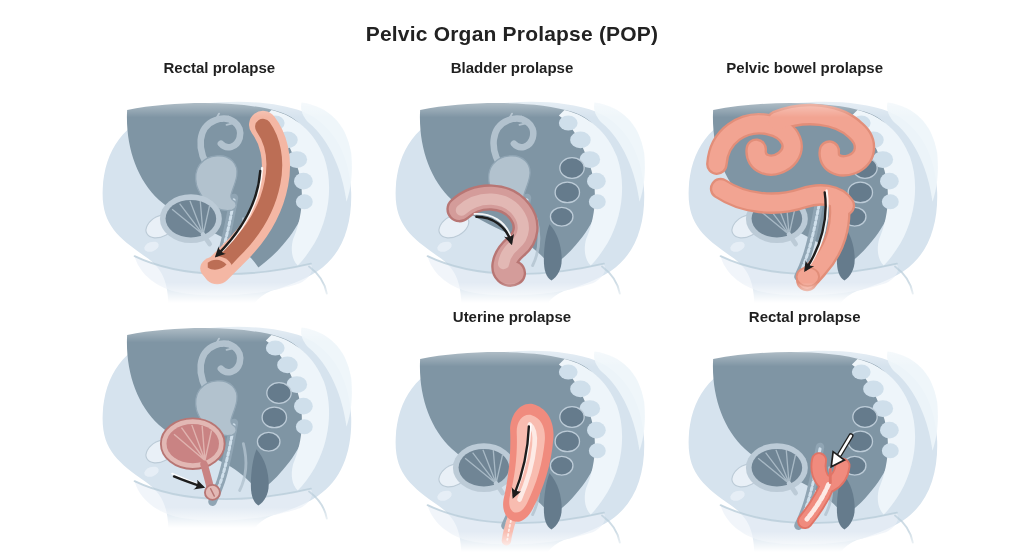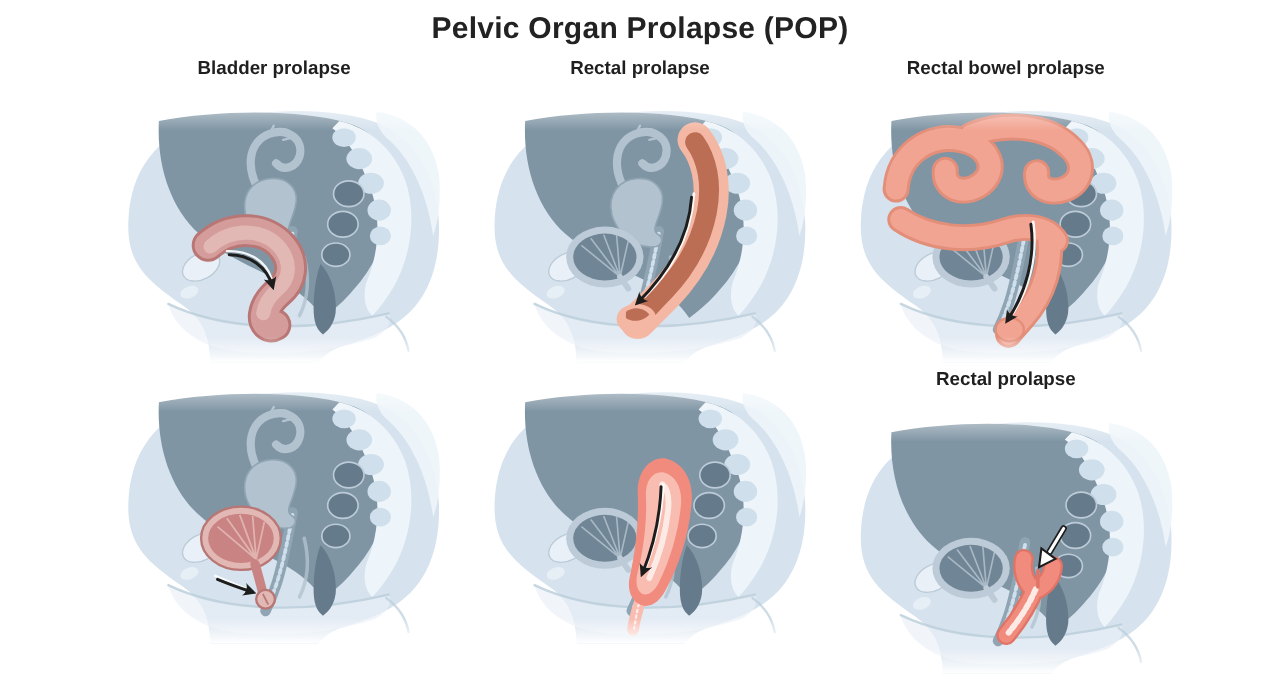--- a/index.html
+++ b/index.html
@@ -3,22 +3,22 @@
 <meta charset="utf-8">
 <style>
   html,body{margin:0;padding:0;background:#fff;}
   body{
     width:1024px;height:554px;overflow:hidden;
     font-family:"Liberation Sans","DejaVu Sans",sans-serif;
     color:var(--title-text,#222);
   }
   .page{width:1024px;height:554px;}
   .main-title{
-    margin:0;padding-top:9px;height:30px;
-    text-align:center;font-size:24px;font-weight:700;letter-spacing:.2px;
+    margin:0;padding-top:22px;height:30px;
+    text-align:center;font-size:21px;font-weight:700;letter-spacing:.2px;
     color:var(--title-text,#222);
   }
   .grid{
     width:872px;margin:2px auto 0 auto;
     display:grid;grid-template-columns:repeat(3,1fr);
     column-gap:6px;row-gap:0px;
   }
   .panel{display:flex;flex-direction:column;align-items:center;}
   .panel-title{
     margin:4px 0 0 0;height:20px;line-height:20px;
@@ -128,40 +128,20 @@
     </g>
   </defs>
 </svg>
 
 <div class="page">
   <h1 class="main-title">Pelvic Organ Prolapse (POP)</h1>
 
   <div class="grid">
 
     <div class="panel">
-      <h2 class="panel-title">Bladder prolapse</h2>
-      <svg class="illo" viewBox="0 0 300 240">
-        <use href="#pelvisBase"></use>
-        <use href="#rectumChain"></use>
-        <use href="#uterusGray"></use>
-        <g>
-          <path class="s-dustydk nofill rnd" stroke-width="28" d="M 94,140 C 114,122 144,124 158,142 C 168,155 166,170 154,180 C 147,186 143,192 142,199 C 141,206 146,211 151,208"></path>
-          <path class="s-dusty nofill rnd" stroke-width="23" d="M 94,140 C 114,122 144,124 158,142 C 168,155 166,170 154,180 C 147,186 143,192 142,199 C 141,206 146,211 151,208"></path>
-          <path class="s-dustylt nofill rnd" stroke-width="12" d="M 96,141 C 115,124 143,126 156,143 C 165,155 164,169 153,178 C 146,184 142,191 141,198"></path>
-        </g>
-        <g>
-          <path class="s-white nofill rnd" stroke-width="2" opacity=".9" d="M 110,145 C 128,144 143,153 148,168"></path>
-          <path class="s-arrow nofill rnd" stroke-width="2.5" marker-end="url(#ah)" d="M 112,148 C 129,148 144,158 149,175"></path>
-        </g>
-        <rect x="0" y="0" width="300" height="42" fill="url(#fadeTop)"></rect>
-        <rect x="0" y="218" width="300" height="22" fill="url(#fadeBot)"></rect>
-      </svg>
-    </div>
-
-    <div class="panel">
       <h2 class="panel-title">Rectal prolapse</h2>
       <svg class="illo" viewBox="0 0 300 240">
         <use href="#pelvisBase"></use>
         <use href="#uterusGray"></use>
         <use href="#bladderGray"></use>
         <g>
           <path class="s-salmonlt nofill rnd" stroke-width="30" d="M 197,50 C 208,64 214,86 209,112 C 204,138 190,162 172,181 C 162,191 154,199 148,205"></path>
           <path class="s-rust nofill rnd" stroke-width="17" d="M 197,52 C 207,66 212,87 207,112 C 202,137 189,160 171,179 C 162,188 155,196 149,202"></path>
           <ellipse class="f-salmonlt" cx="147" cy="203" rx="17" ry="13"></ellipse>
           <path class="f-rust" d="M 138,197 C 144,192 153,193 158,199 C 153,205 143,206 138,202 Z"></path>
@@ -169,21 +149,41 @@
         <g>
           <path class="s-white nofill rnd" stroke-width="2.4" opacity=".9" d="M 196,96 C 194,127 181,157 154,184"></path>
           <path class="s-arrow nofill rnd" stroke-width="2.5" marker-end="url(#ah)" d="M 194,99 C 192,129 178,159 148,189"></path>
         </g>
         <rect x="0" y="0" width="300" height="42" fill="url(#fadeTop)"></rect>
         <rect x="0" y="218" width="300" height="22" fill="url(#fadeBot)"></rect>
       </svg>
     </div>
 
     <div class="panel">
-      <h2 class="panel-title">Rectal bowel prolapse</h2>
+      <h2 class="panel-title">Bladder prolapse</h2>
+      <svg class="illo" viewBox="0 0 300 240">
+        <use href="#pelvisBase"></use>
+        <use href="#rectumChain"></use>
+        <use href="#uterusGray"></use>
+        <g>
+          <path class="s-dustydk nofill rnd" stroke-width="28" d="M 94,140 C 114,122 144,124 158,142 C 168,155 166,170 154,180 C 147,186 143,192 142,199 C 141,206 146,211 151,208"></path>
+          <path class="s-dusty nofill rnd" stroke-width="23" d="M 94,140 C 114,122 144,124 158,142 C 168,155 166,170 154,180 C 147,186 143,192 142,199 C 141,206 146,211 151,208"></path>
+          <path class="s-dustylt nofill rnd" stroke-width="12" d="M 96,141 C 115,124 143,126 156,143 C 165,155 164,169 153,178 C 146,184 142,191 141,198"></path>
+        </g>
+        <g>
+          <path class="s-white nofill rnd" stroke-width="2" opacity=".9" d="M 110,145 C 128,144 143,153 148,168"></path>
+          <path class="s-arrow nofill rnd" stroke-width="2.5" marker-end="url(#ah)" d="M 112,148 C 129,148 144,158 149,175"></path>
+        </g>
+        <rect x="0" y="0" width="300" height="42" fill="url(#fadeTop)"></rect>
+        <rect x="0" y="218" width="300" height="22" fill="url(#fadeBot)"></rect>
+      </svg>
+    </div>
+
+    <div class="panel">
+      <h2 class="panel-title">Pelvic bowel prolapse</h2>
       <svg class="illo" viewBox="0 0 300 240">
         <use href="#pelvisBase"></use>
         <use href="#rectumChain"></use>
         <use href="#bladderGray"></use>
         <g>
           <g class="s-salmonedge nofill rnd" stroke-width="23">
             <path d="M 56,92 C 58,62 84,44 112,50 C 136,55 144,76 128,88 C 114,98 96,92 98,76"></path>
             <path d="M 120,46 C 150,34 186,38 204,56 C 218,68 216,86 200,92 C 186,97 174,90 176,78"></path>
             <path d="M 60,118 C 84,134 118,138 148,128 C 166,122 184,124 192,136"></path>
             <path d="M 186,130 C 190,156 182,182 164,202 C 158,209 154,213 152,216"></path>
@@ -223,20 +223,21 @@
         <g>
           <path class="s-white nofill rnd" stroke-width="2" opacity=".9" d="M 100,182 C 112,187 121,191 129,194"></path>
           <path class="s-arrow nofill rnd" stroke-width="2.5" marker-end="url(#ah)" d="M 102,185 C 114,190 123,193 132,196"></path>
         </g>
         <rect x="0" y="0" width="300" height="42" fill="url(#fadeTop)"></rect>
         <rect x="0" y="218" width="300" height="22" fill="url(#fadeBot)"></rect>
       </svg>
     </div>
 
     <div class="panel">
+      <h2 class="panel-title">Uterine prolapse</h2>
       <svg class="illo" viewBox="0 0 300 240">
         <use href="#pelvisBase"></use>
         <use href="#rectumChain"></use>
         <use href="#bladderGray"></use>
         <g>
           <path class="s-corallt nofill rnd" stroke-width="10" d="M 150,204 C 147,213 145,221 144,228"></path>
           <path class="s-white nofill rnd" stroke-width="2" stroke-dasharray="2 3" opacity=".7" d="M 149,206 C 147,214 146,221 145,227"></path>
           <path class="f-coral" d="M 172,82 C 188,86 196,102 194,120 C 192,146 184,172 172,194
             C 167,204 159,210 151,207 C 143,204 139,195 141,184 C 147,158 149,132 148,110
             C 148,94 158,80 172,82 Z"></path>

